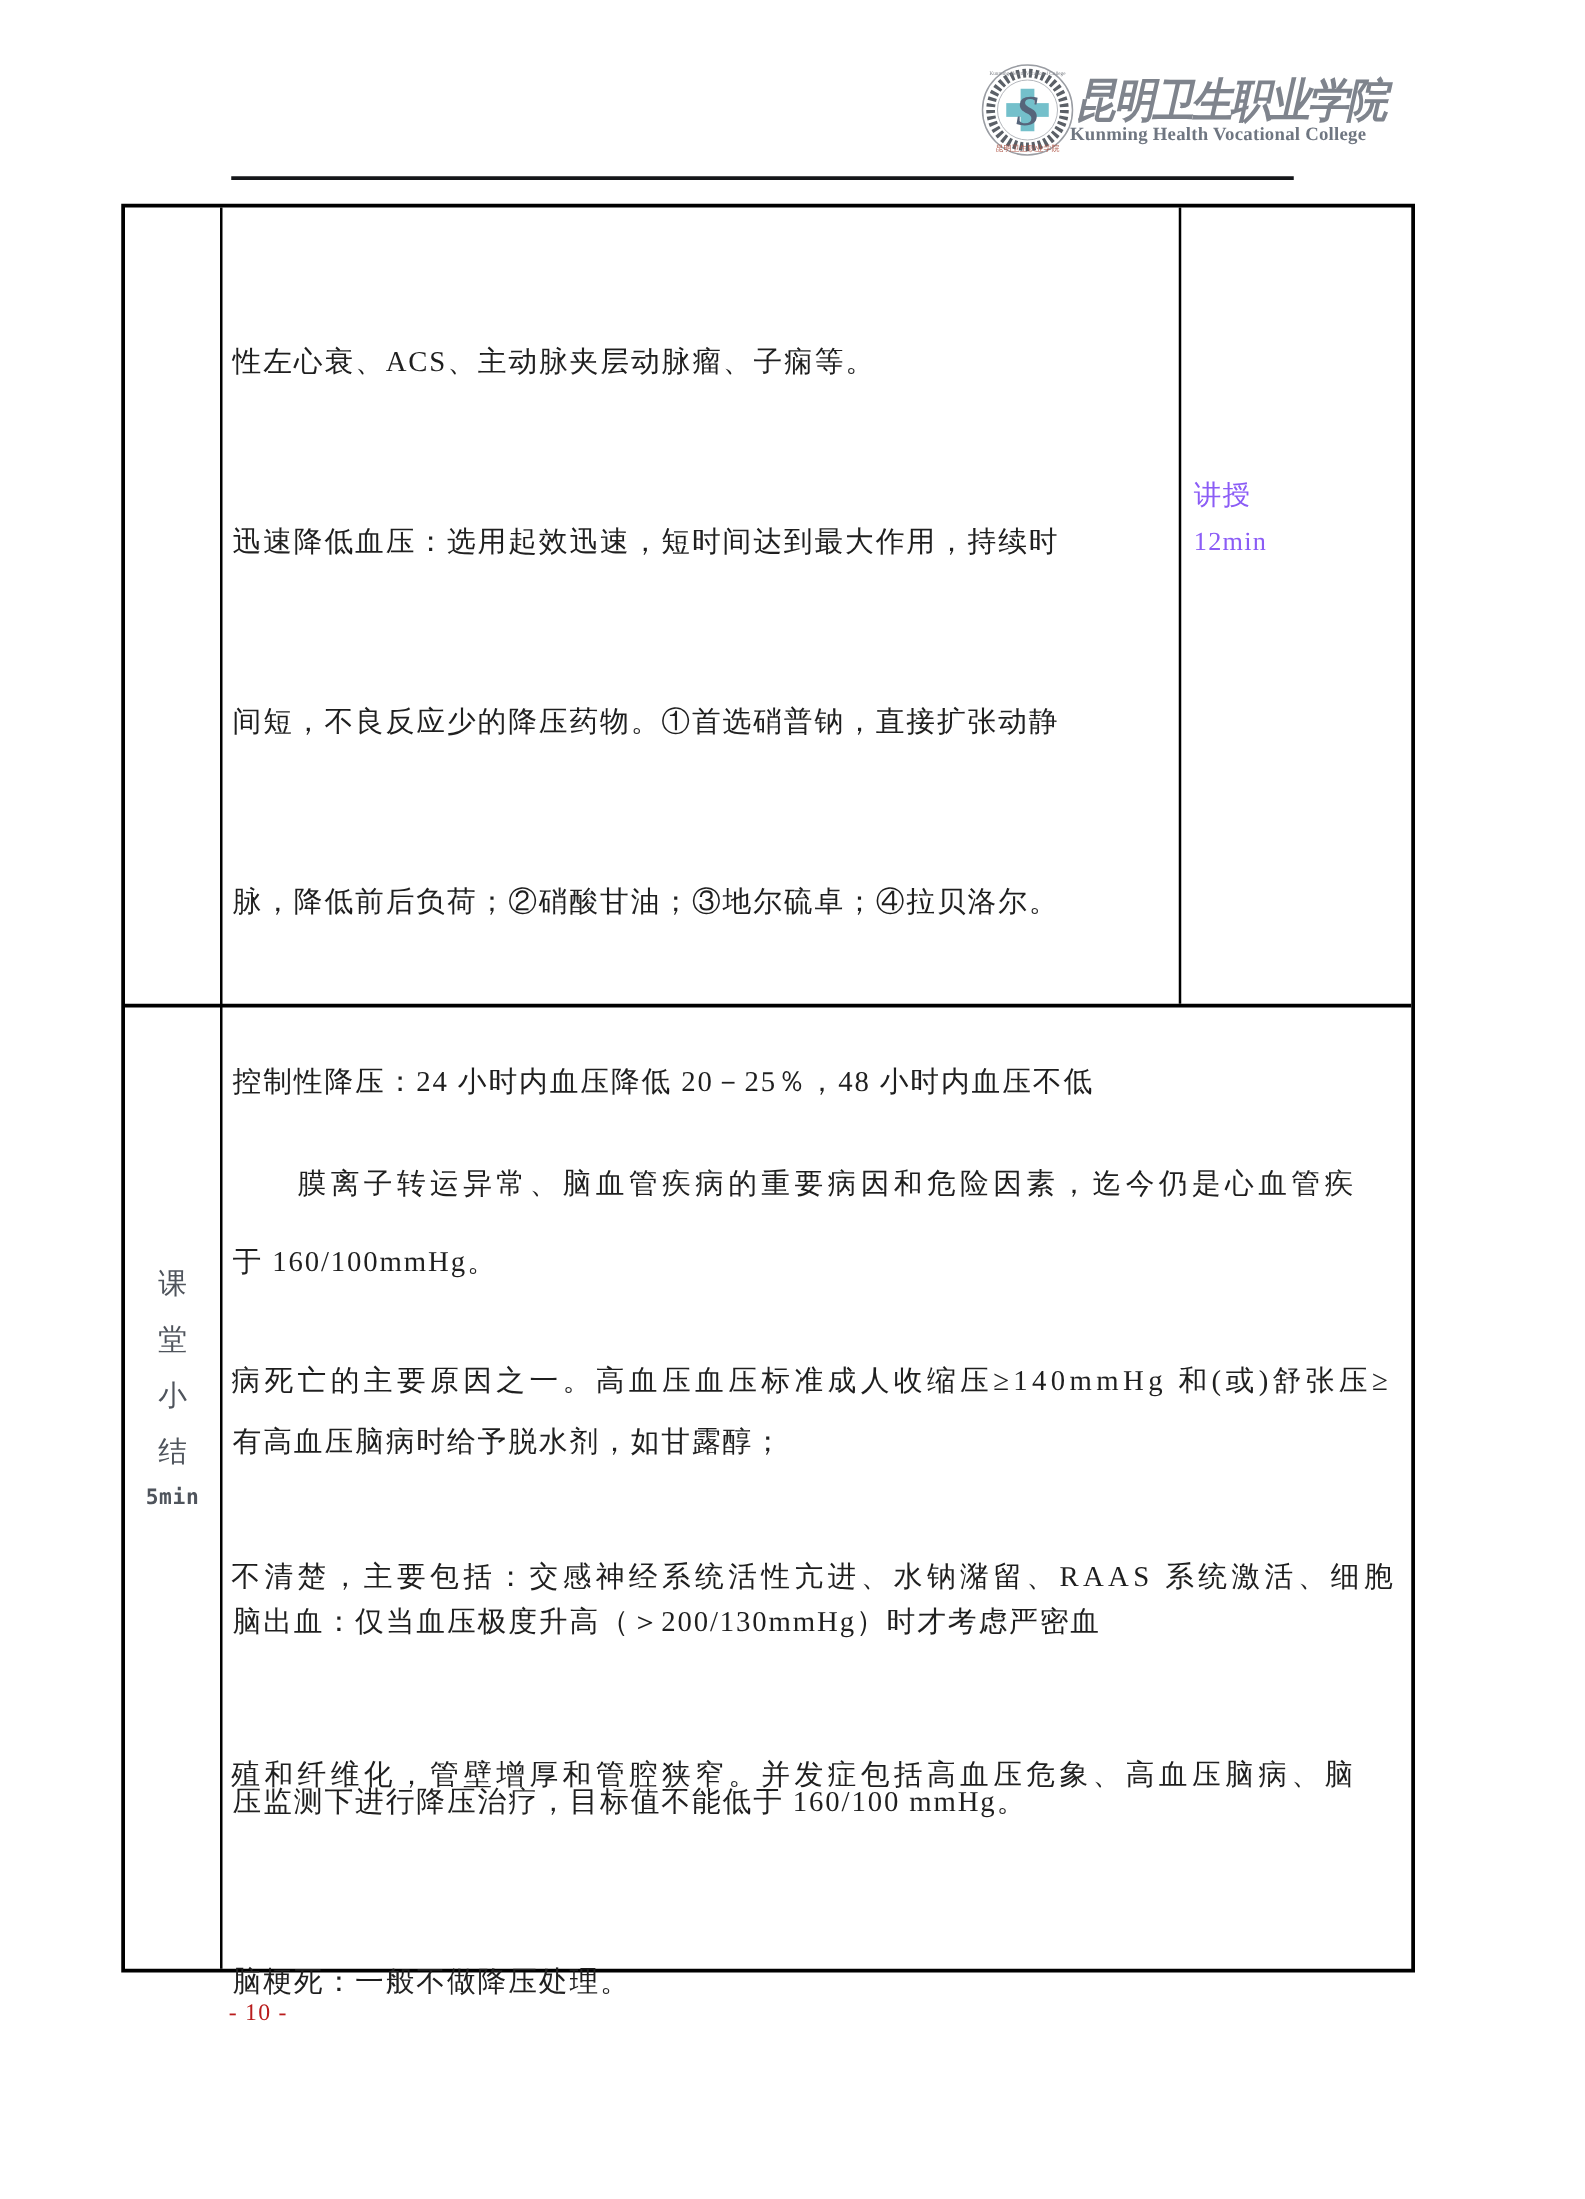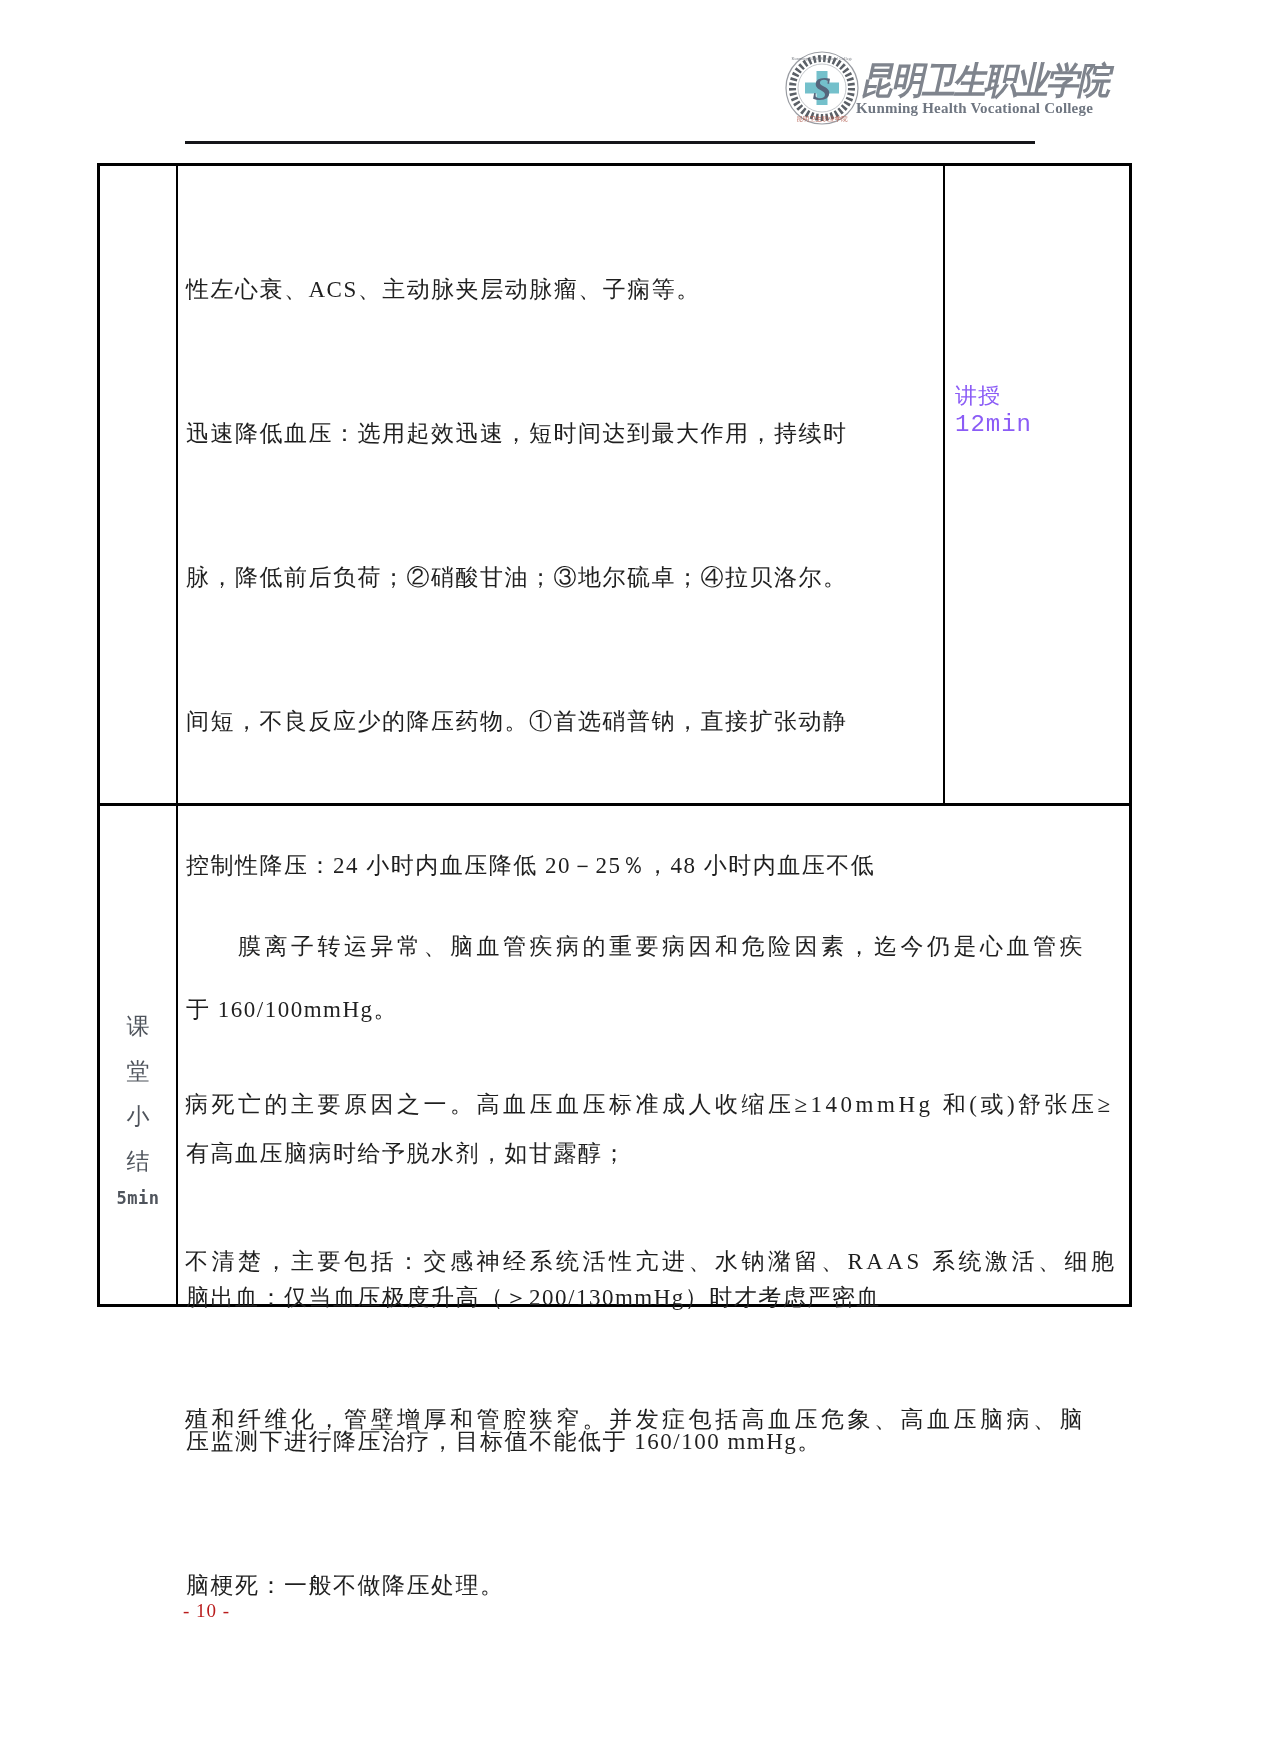--- a/index.html
+++ b/index.html
@@ -28,43 +28,43 @@
     letter-spacing: 0.2px; white-space: nowrap;
   }
   .header-rule {
     position: absolute; left: 185px; top: 141px; width: 850px; height: 3px;
     background: #15161a;
   }
 
   
   .lesson-table {
     position: absolute; left: 97px; top: 163px;
-    width: 1035px; height: 1144px;
+    width: 1035px; height: 1415px;
     border: 3px solid #000;
     background: #fff;
   }
   .vline1 { position: absolute; left: 76px; top: 0; width: 2px; height: 100%; background: #000; }
   .vline2 { position: absolute; left: 843px; top: 0; width: 2px; height: 637px; background: #000; }
   .hline  { position: absolute; left: 0; top: 637px; width: 100%; height: 3px; background: #000; }
 
   .r1-content {
     position: absolute; left: 86px; top: 4px; width: 756px;
     font-size: 23px; line-height: 48px; letter-spacing: 1.5px;
     white-space: pre-wrap;
   }
   .r1-content .tline { height: 48px; }
 
   .r1-method {
     position: absolute; left: 855px; top: 215px; width: 175px;
     color: #8b5cf6;
   }
   .method-label { font-size: 22px; letter-spacing: 1px;
     font-family: "Liberation Sans", "DejaVu Sans", sans-serif; }
-  .method-time { font-size: 24px;
-    font-family: Liberation Mono, monospace; letter-spacing: 1px; }
+  .method-time { margin-top: 10px; font-size: 21px;
+    font-family: Liberation Serif, serif; letter-spacing: 1px; }
 
   .r2-section {
     position: absolute; left: 0; top: 838px; width: 76px;
     text-align: center; color: #4f545c;
     font-family: "Liberation Sans", "DejaVu Sans", sans-serif;
   }
   .r2-section .schar { font-size: 23px; line-height: 45px; }
   .r2-section .stime { margin-top: 4px; font-size: 17px;
     font-family: "DejaVu Sans Mono", monospace; letter-spacing: 0.5px; font-weight: bold; }
 
@@ -103,22 +103,22 @@
   <div class="header-rule"></div>
 
   <div class="lesson-table">
     <div class="vline1"></div>
     <div class="vline2"></div>
     <div class="hline"></div>
 
     <div class="r1-content">
       <div class="tline">性左心衰、ACS、主动脉夹层动脉瘤、子痫等。</div>
       <div class="tline">迅速降低血压：选用起效迅速，短时间达到最大作用，持续时</div>
+      <div class="tline">间短，不良反应少的降压药物。①首选硝普钠，直接扩张动静</div>
       <div class="tline">脉，降低前后负荷；②硝酸甘油；③地尔硫卓；④拉贝洛尔。</div>
-      <div class="tline">间短，不良反应少的降压药物。①首选硝普钠，直接扩张动静</div>
       <div class="tline">控制性降压：24 小时内血压降低 20－25％，48 小时内血压不低</div>
       <div class="tline">于 160/100mmHg。</div>
       <div class="tline">有高血压脑病时给予脱水剂，如甘露醇；</div>
       <div class="tline">脑出血：仅当血压极度升高（＞200/130mmHg）时才考虑严密血</div>
       <div class="tline">压监测下进行降压治疗，目标值不能低于 160/100 mmHg。</div>
       <div class="tline">脑梗死：一般不做降压处理。</div>
       
     </div>
 
     <div class="r1-method">

